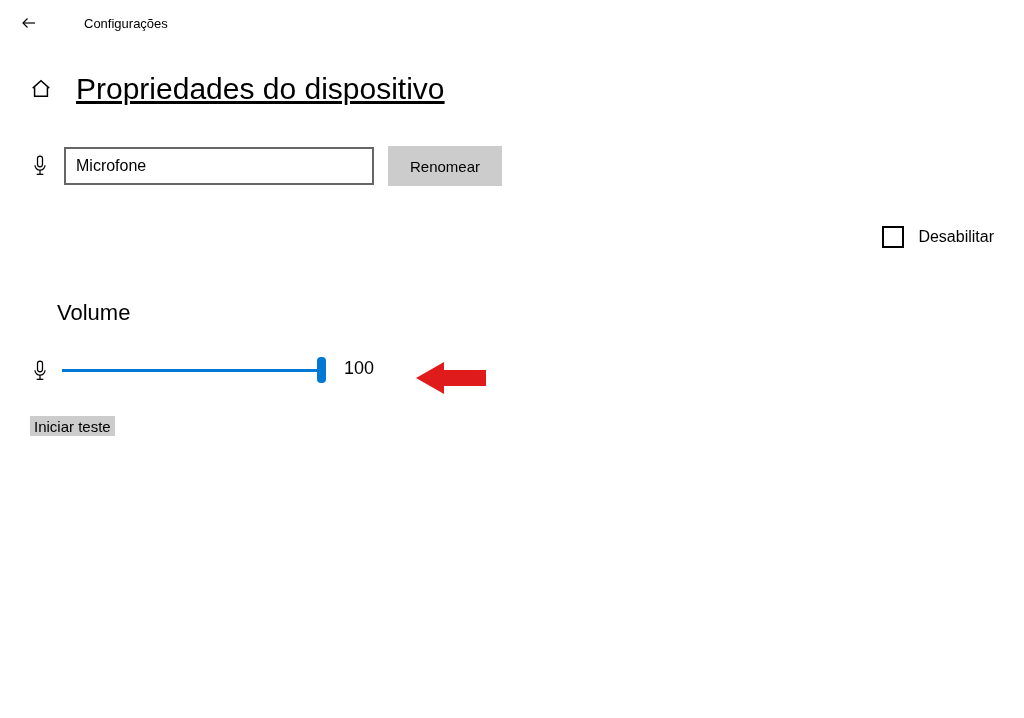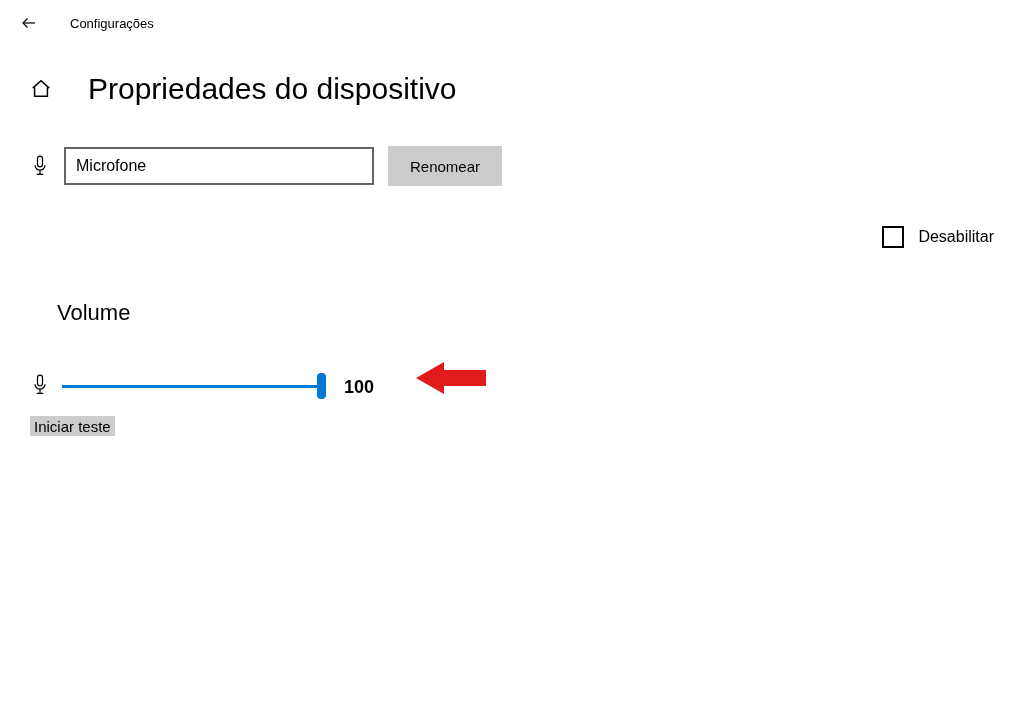--- a/index.html
+++ b/index.html
@@ -12,36 +12,37 @@
       background: #ffffff;
       width: 1024px;
       height: 718px;
       padding: 0;
       overflow: hidden;
     }
     .header-bar {
       display: flex;
       align-items: center;
       padding: 14px 20px 10px 20px;
-      gap: 32px;
+      gap: 46px;
     }
     .back-arrow {
       cursor: pointer;
       display: flex;
       align-items: center;
     }
     .header-title {
       font-size: 13px;
       color: #000;
     }
     .page-title-row {
       display: flex;
       align-items: center;
       padding: 30px 12px 20px 30px;
-      gap: 36px;
+      gap: 24px;
+      text-decoration: underline;
     }
     .home-icon {
       display: flex;
       align-items: center;
       cursor: pointer;
     }
     .page-title {
       font-size: 30px;
       font-weight: 400;
       color: #000;
@@ -97,24 +98,23 @@
     }
     .volume-label {
       font-size: 22px;
       font-weight: 400;
       color: #000;
       margin-bottom: 32px;
       margin-left: 27px;
     }
     .volume-row {
       display: flex;
-      align-items: flex-end;
+      align-items: flex-start;
       gap: 12px;
       margin-bottom: 18px;
-      font-weight: bold;
     }
     .slider-wrapper {
       position: relative;
       width: 260px;
       height: 24px;
       display: flex;
       align-items: center;
       cursor: pointer;
     }
     .slider-track-full {

